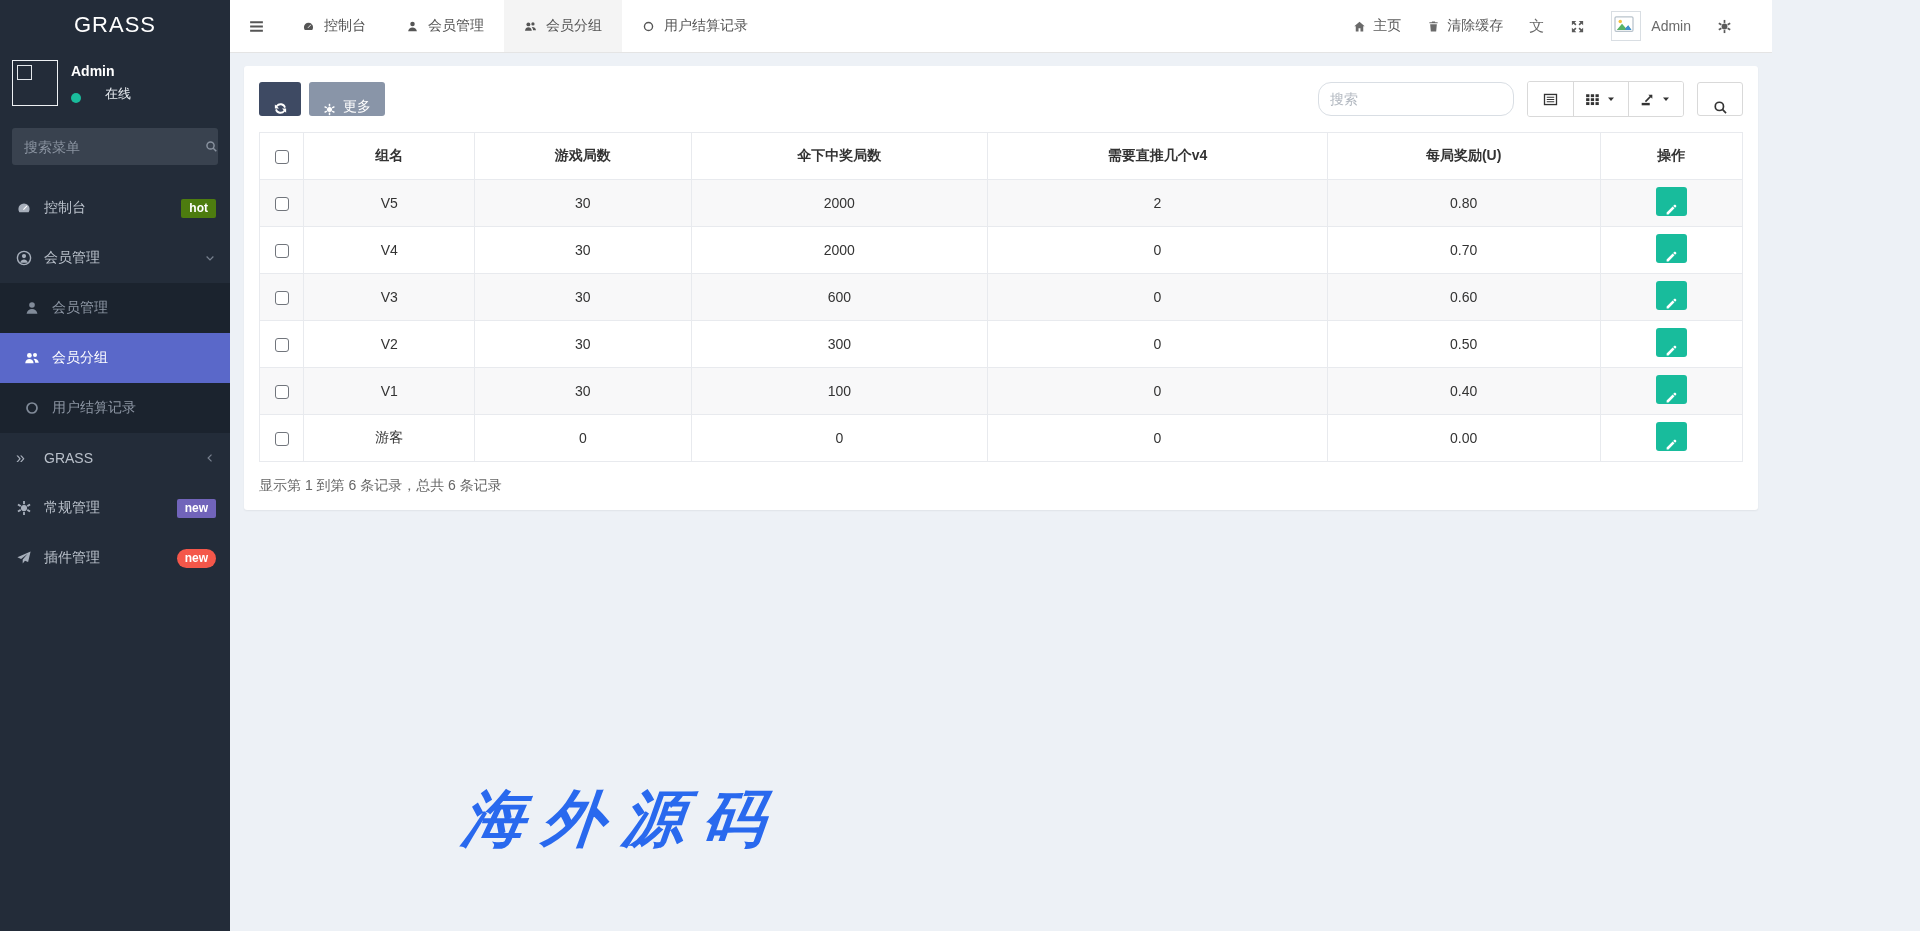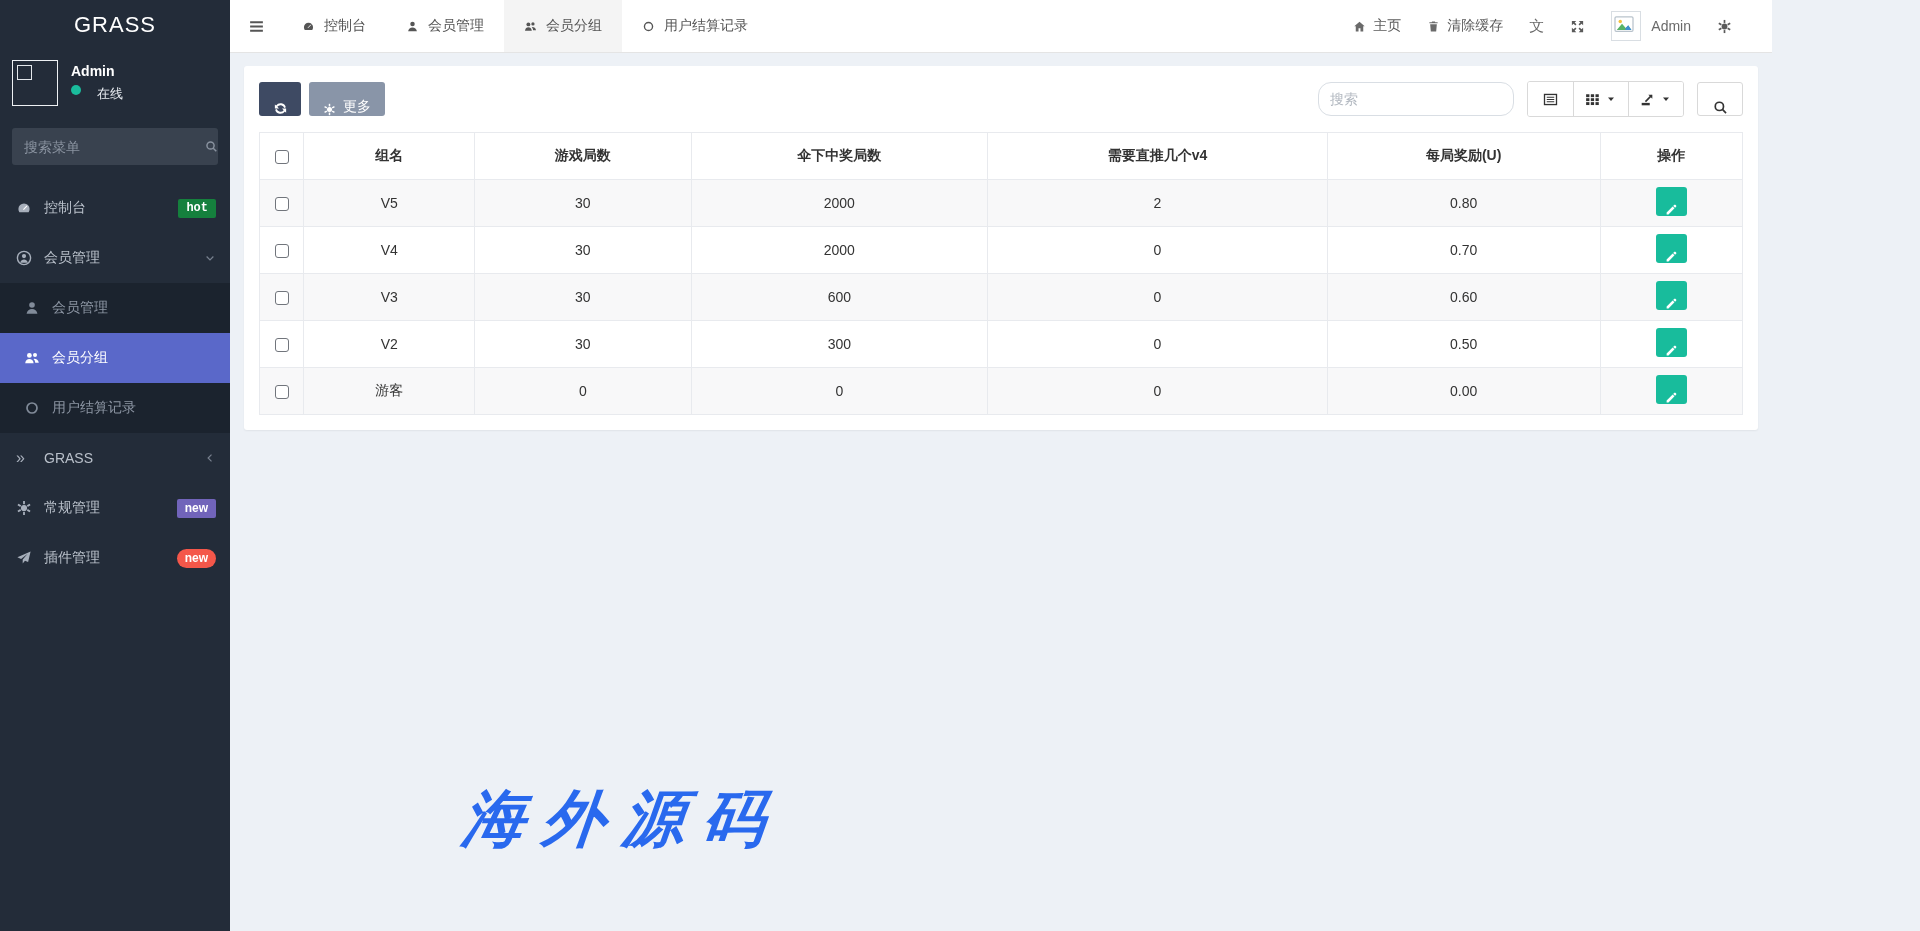--- a/index.html
+++ b/index.html
@@ -8,36 +8,36 @@
 
   .app { display:flex; width:1772px; height:931px; }
 
   
   .sidebar { width:230px; flex:none; background:#232c39; color:#bcc3cd; display:flex; flex-direction:column; }
   .brand { height:50px; display:flex; align-items:center; justify-content:center; color:#fff; font-size:22px; letter-spacing:1px; }
   .user-panel { display:flex; align-items:center; gap:13px; padding:10px 12px 14px; }
   .avatar-box { width:46px; height:46px; border:1px solid #eef1f4; position:relative; flex:none; }
   .avatar-box::before { content:""; position:absolute; left:4px; top:4px; width:13px; height:13px; border:1px solid #e4e8ec; }
   .user-name { color:#fff; font-weight:bold; font-size:14px; margin-bottom:6px; }
-  .user-status { display:flex; align-items:flex-start; gap:16px; font-size:13px; color:#e9edf2; }
+  .user-status { display:flex; align-items:flex-end; gap:24px; font-size:13px; color:#e9edf2; }
   .status-dot { width:10px; height:10px; border-radius:50%; background:#1abc9c; }
   .menu-search { margin:8px 12px 4px; height:37px; background:#39424f; border-radius:3px; display:flex; align-items:center; padding:0 12px; }
   .menu-search input { flex:1; background:transparent; border:none; outline:none; color:#b7bfca; font-size:14px; font-family:inherit; }
   .menu-search input::placeholder { color:#8a93a0; }
   .menu-search .ic { color:#8a93a0; }
   .menu { list-style:none; margin-top:14px; }
   .menu-item { height:50px; display:flex; align-items:center; padding:0 14px 0 16px; font-size:14px; color:#b9c0ca; cursor:pointer; }
   .menu-item .mi-icon { width:16px; height:16px; margin-right:12px; color:#a7afbb; display:inline-flex; flex:none; }
   .submenu { background:#1b232e; }
   .submenu .menu-item { color:#8d96a4; padding-left:24px; }
   .submenu .menu-item .mi-icon { color:#818b99; }
   .submenu .menu-item.active { background:#5a68c9; color:#fff; }
   .submenu .menu-item.active .mi-icon { color:#fff; }
   .badge { margin-left:auto; font-size:12px; font-weight:bold; color:#fff; padding:2px 8px; border-radius:2px; line-height:15px; }
-  .badge-hot { background:#15803d;font-family:Liberation Mono, monospace; }
+  .badge-hot { background:#4d7c0f; }
   .badge-new-purple { background:#7164ba; }
   .badge-new-red { background:#f4574a; border-radius:10px; }
   .chev { margin-left:auto; width:12px; height:12px; color:#78818f; display:inline-flex; }
 
   
   .main { flex:1; display:flex; flex-direction:column; min-width:0; }
   .topbar { height:53px; background:#fff; border-bottom:1px solid #e4e4e4; display:flex; align-items:stretch; flex:none; }
   .hamburger { width:52px; display:flex; align-items:center; justify-content:center; color:#555; cursor:pointer; }
   .nav-tabs { display:flex; }
   .nav-tab { display:flex; align-items:center; gap:9px; padding:0 20px; color:#555; cursor:pointer; }
@@ -465,34 +465,50 @@
               <td><button class="btn edit-btn">
                     <span class="ic ic-13">
                       <svg viewBox="0 0 16 16" xmlns="http://www.w3.org/2000/svg">
                         <path d="m2 11.7 7.4-7.4 2.3 2.3L4.3 14H2zM10.1 3.6l1.3-1.3c.4-.4 1-.4 1.4 0l.9.9c.4.4.4 1 0 1.4l-1.3 1.3z" fill="currentColor"></path>
                       </svg>
                     </span>
                   </button></td>
             </tr>
             <tr>
               <td><span class="cb"></span></td>
+              <td>V1</td>
+              <td>30</td>
+              <td>100</td>
+              <td>0</td>
+              <td>0.40</td>
+              <td><button class="btn edit-btn">
+                    <span class="ic ic-13">
+                      <svg viewBox="0 0 16 16" xmlns="http://www.w3.org/2000/svg">
+                        <path d="m2 11.7 7.4-7.4 2.3 2.3L4.3 14H2zM10.1 3.6l1.3-1.3c.4-.4 1-.4 1.4 0l.9.9c.4.4.4 1 0 1.4l-1.3 1.3z" fill="currentColor"></path>
+                      </svg>
+                    </span>
+                  </button></td>
+            </tr>
+            <tr>
+              <td><span class="cb"></span></td>
               <td>游客</td>
               <td>0</td>
               <td>0</td>
               <td>0</td>
               <td>0.00</td>
               <td><button class="btn edit-btn">
                     <span class="ic ic-13">
                       <svg viewBox="0 0 16 16" xmlns="http://www.w3.org/2000/svg">
                         <path d="m2 11.7 7.4-7.4 2.3 2.3L4.3 14H2zM10.1 3.6l1.3-1.3c.4-.4 1-.4 1.4 0l.9.9c.4.4.4 1 0 1.4l-1.3 1.3z" fill="currentColor"></path>
                       </svg>
                     </span>
                   </button></td>
             </tr>
           </tbody>
         </table>
 
+        <div class="summary">显示第 1 到第 6 条记录，总共 6 条记录</div>
       </div>
 
       <div class="watermark">海外源码</div>
     </div>
   </div>
 </div>
 
 </body></html>

